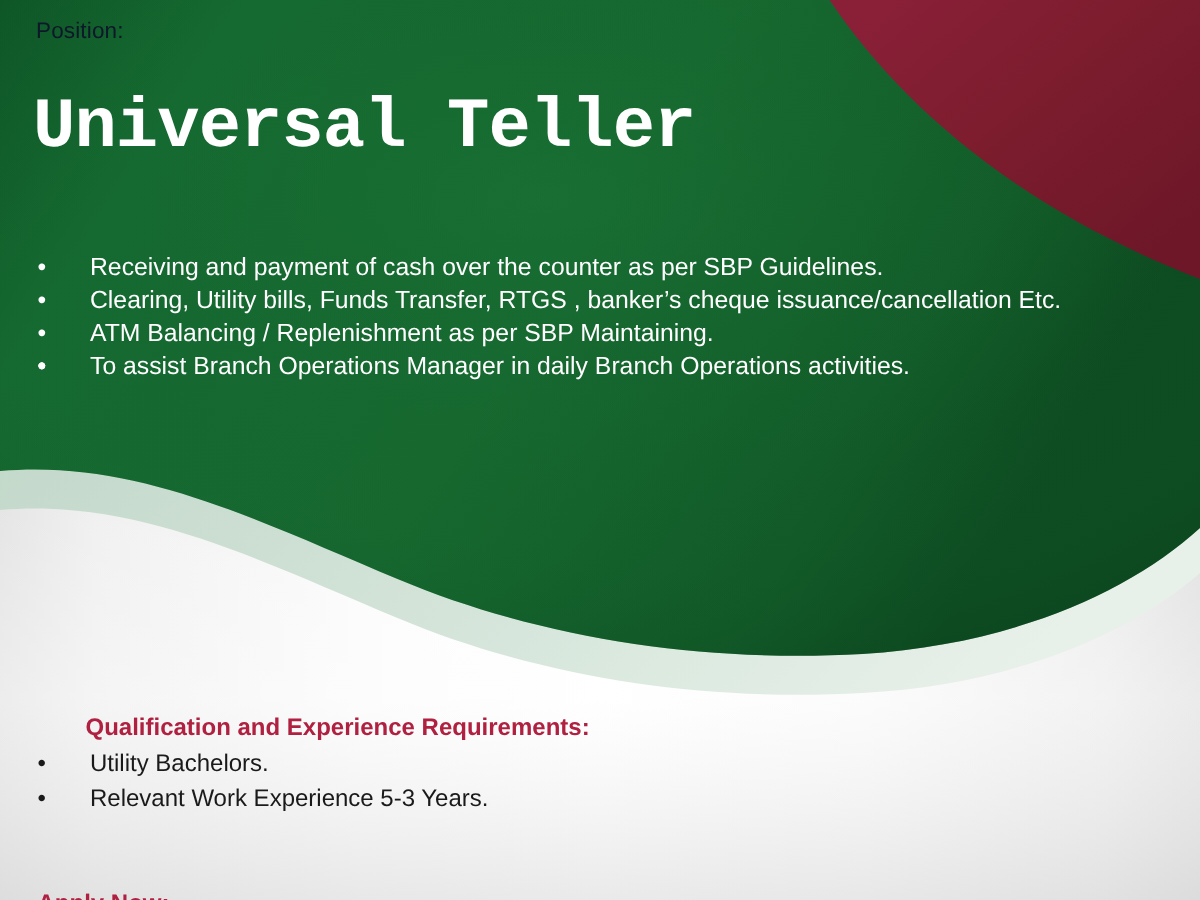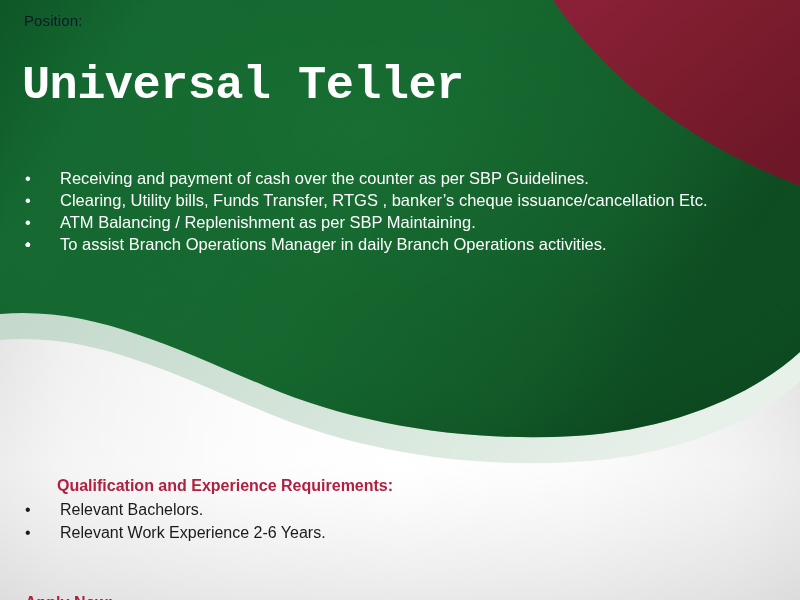--- a/index.html
+++ b/index.html
@@ -243,25 +243,25 @@
         <span class="bullet">•</span>
         <span>To assist Branch Operations Manager in daily Branch Operations activities.</span>
       </li>
     </ul>
 
     <div class="qual-heading">Qualification and Experience Requirements:</div>
 
     <ul class="qual-list">
       <li>
         <span class="bullet">•</span>
-        <span>Relevant Bachelors.</span>
-      </li>
-      <li>
-        <span class="bullet">•</span>
-        <span>Relevant Work Experience 2-6 Years.</span>
+        <span>Utility Bachelors.</span>
+      </li>
+      <li>
+        <span class="bullet">•</span>
+        <span>Relevant Work Experience 5-3 Years.</span>
       </li>
     </ul>
 
     <div class="apply-heading">Apply Now:</div>
 
 
   </div>
 </div>
 
 </body></html>

